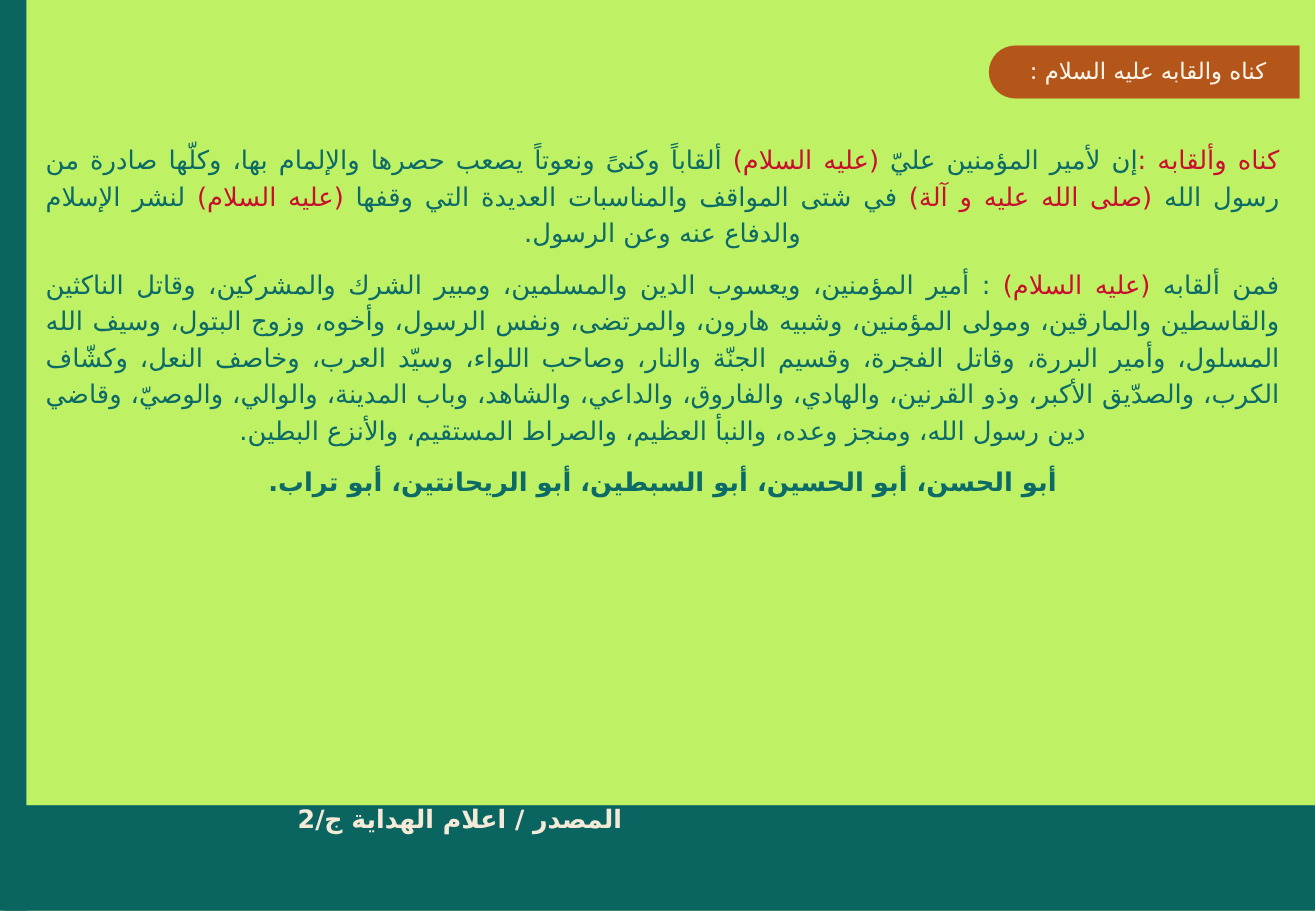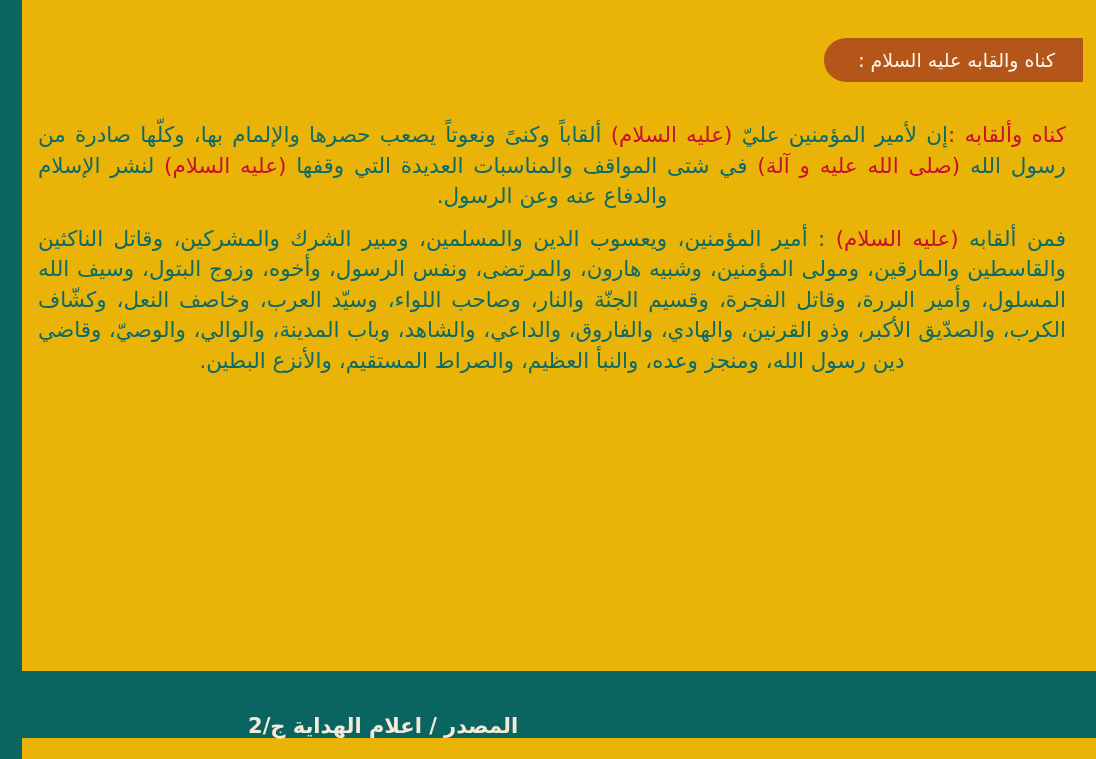--- a/index.html
+++ b/index.html
@@ -12,21 +12,21 @@
     background: #ebe5d6;
     font-family: "DejaVu Sans", "Liberation Sans", sans-serif;
     overflow: hidden;
     position: relative;
   }
 
   
   .page {
     position: absolute;
     inset: 0;
-    background: #eab308;
+    background: #bef264;
   }
 
   .left-stripe {
     position: absolute;
     left: 0;
     top: 0;
     width: 22px;
     height: 759px;
     background: #0a6460;
   }
@@ -109,24 +109,24 @@
     text-align: center;
     line-height: 1.42;
   }
 
   
   .footer-bar {
     position: absolute;
     left: 3px;
     right: 0;
     top: 671px;
-    height: 67px;
+    height: 89px;
     background: #0a6460;
     display: flex;
-    align-items: flex-end;
+    align-items: flex-start;
     justify-content: flex-end;
     direction: rtl;
   }
   .footer-text {
     color: #f3ead8;
     font-size: 21px;
     font-weight: bold;
     padding-left: 0;
     padding-right: 0;
     margin-left: 245px;
@@ -144,20 +144,21 @@
     <div class="header-pill">كناه والقابه عليه السلام :</div>
   </div>
 
   <div class="content">
 
     <p class="para para-justify"><span class="red">كناه وألقابه :</span><span class="teal">إن لأمير المؤمنين عليّ </span><span class="red">(عليه السلام)</span><span class="teal"> ألقاباً وكنىً ونعوتاً يصعب حصرها والإلمام بها، وكلّها صادرة من رسول الله </span><span class="red">(صلى الله عليه و آلة)</span><span class="teal"> في شتى المواقف والمناسبات العديدة التي وقفها </span><span class="red">(عليه السلام)</span><span class="teal"> لنشر الإسلام والدفاع عنه وعن الرسول.</span></p>
 
     <p class="para para-justify"><span class="teal">فمن ألقابه </span><span class="red">(عليه السلام)</span><span class="teal"> : </span><span class="teal">أمير المؤمنين، ويعسوب الدين والمسلمين، ومبير الشرك والمشركين، وقاتل الناكثين والقاسطين والمارقين، ومولى المؤمنين، وشبيه هارون، والمرتضى، ونفس الرسول، وأخوه، وزوج البتول، وسيف الله المسلول، وأمير البررة، وقاتل الفجرة، وقسيم الجنّة والنار، وصاحب اللواء، وسيّد العرب، وخاصف النعل، وكشّاف الكرب، والصدّيق الأكبر، وذو القرنين، والهادي، والفاروق، والداعي، والشاهد، وباب المدينة، والوالي، والوصيّ، وقاضي دين رسول الله، ومنجز وعده، والنبأ العظيم، والصراط المستقيم، والأنزع البطين.</span></p>
 
 
+    <p class="kunya-line">أبو الحسن، أبو الحسين، أبو السبطين، أبو الريحانتين، أبو تراب.</p>
 
   </div>
 
   <div class="footer-bar">
     <span class="footer-text">المصدر / اعلام الهداية ج/2</span>
   </div>
 
 </div>
 
 </body></html>

